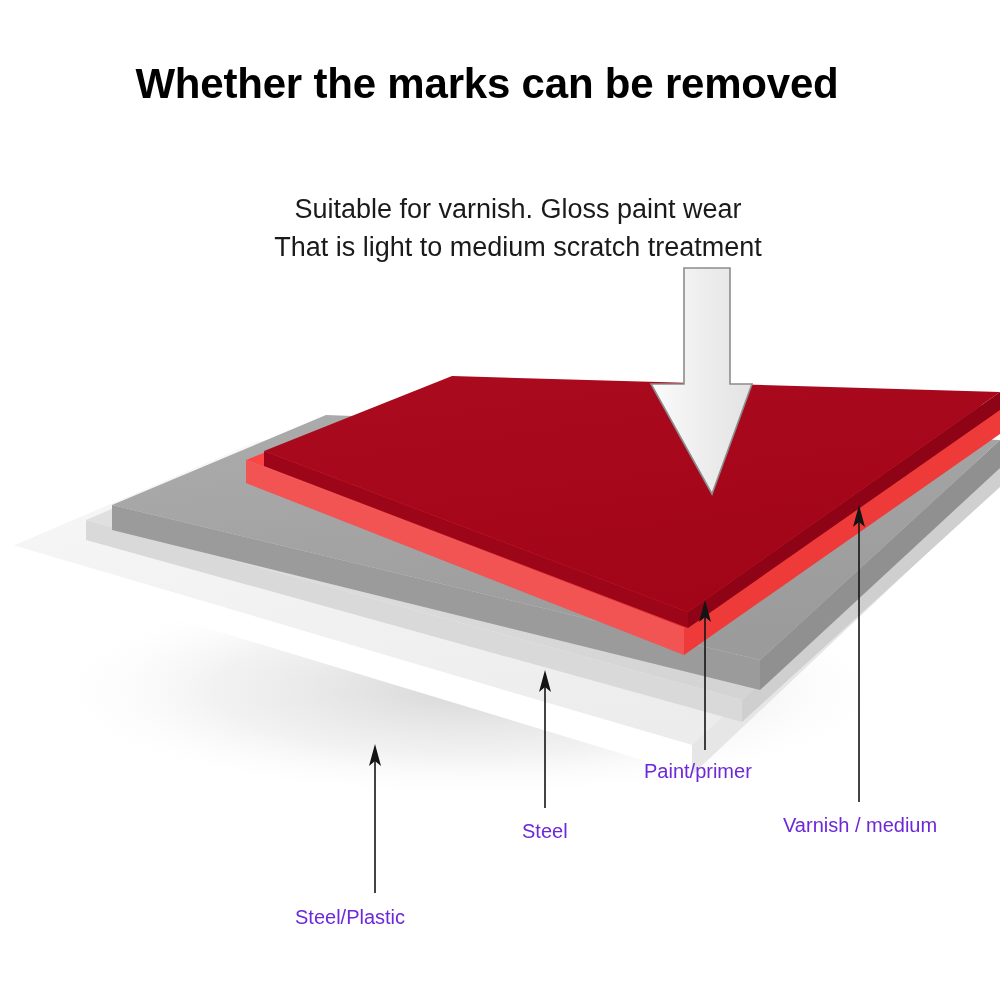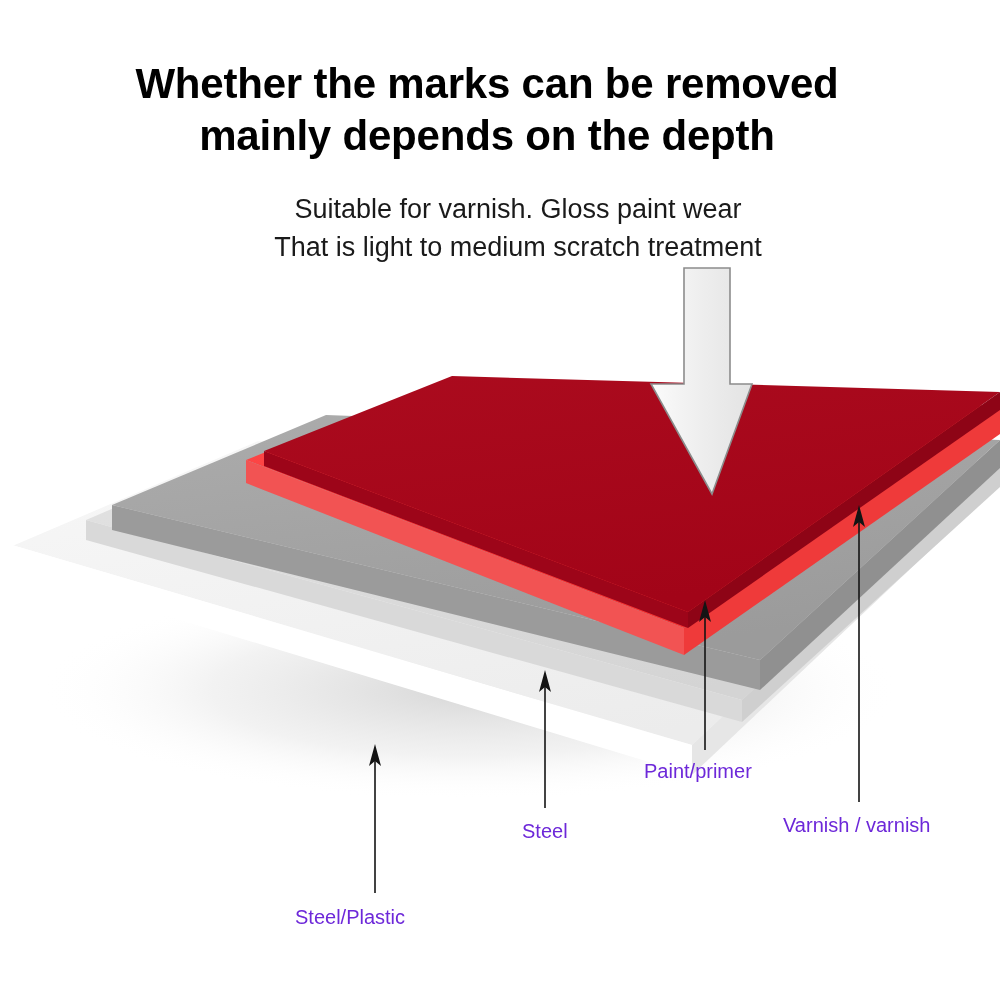--- a/index.html
+++ b/index.html
@@ -73,21 +73,20 @@
   #label-steel   { left: 295px; top: 906px; }
   #label-putty   { left: 522px; top: 820px; }
   #label-paint   { left: 644px; top: 760px; }
   #label-varnish { left: 783px; top: 814px; }
 </style>
 </head>
 <body>
 
 <div id="title-block">
   <div class="title-line">Whether the marks can be removed</div>
-  <div class="title-line">mainly depends on the depth</div>
 </div>
 
 <div id="subtitle-block">
   <div class="subtitle-line">Suitable for varnish. Gloss paint wear</div>
   <div class="subtitle-line">That is light to medium scratch treatment</div>
 </div>
 
 <div id="diagram">
 <svg width="1000" height="1000" viewBox="0 0 1000 1000" xmlns="http://www.w3.org/2000/svg">
   <defs>
@@ -185,13 +184,13 @@
       <line x1="859" y1="519" x2="859" y2="802"></line>
       <polygon points="859,505 853,527 859,522 865,527" stroke="none"></polygon>
     </g>
   </g>
 </svg>
 </div>
 
 <div class="callout-label" id="label-steel">Steel/Plastic</div>
 <div class="callout-label" id="label-putty">Steel</div>
 <div class="callout-label" id="label-paint">Paint/primer</div>
-<div class="callout-label" id="label-varnish">Varnish / varnish</div>
+<div class="callout-label" id="label-varnish">Varnish / medium</div>
 
 </body></html>

